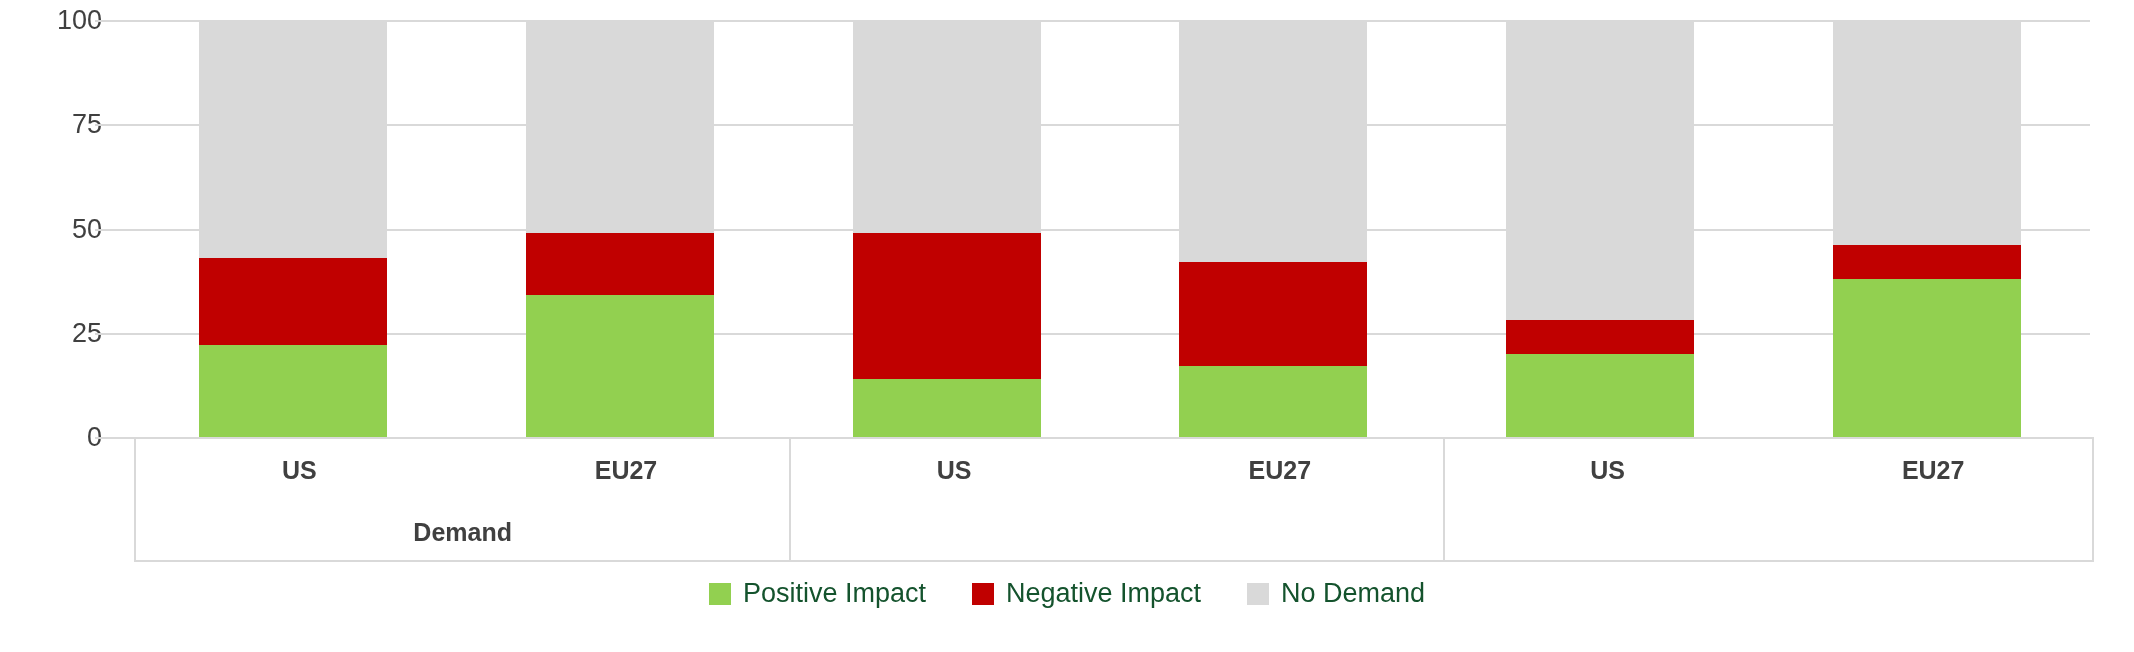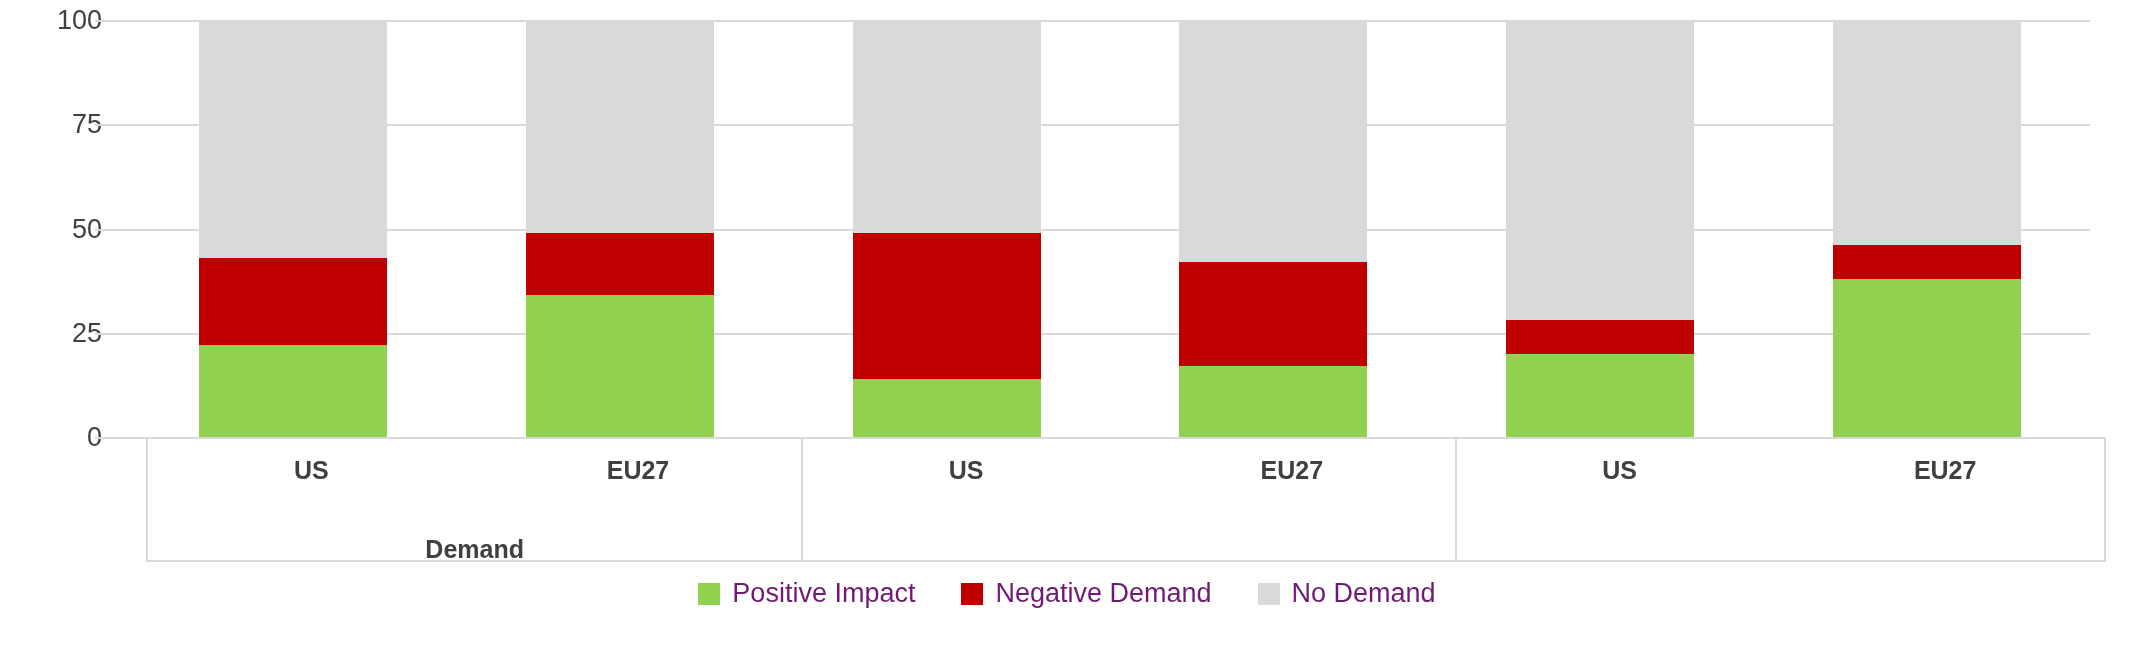--- a/index.html
+++ b/index.html
@@ -88,21 +88,21 @@
   }
   .seg {
     position: absolute;
     left: 0;
     width: 100%;
   }
 
   
   .cat-axis {
     position: absolute;
-    left: 146px;
+    left: 134px;
     top: 437px;
     width: 1960px;
     height: 125px;
     border: 2px solid #d9d9d9;
     border-top: 2px solid #d9d9d9;
     box-sizing: border-box;
   }
   .cat-group {
     position: absolute;
     top: 0;
@@ -129,21 +129,21 @@
     font-weight: bold;
     color: #404040;
   }
   .cat-grouprow {
     position: absolute;
     top: 62px;
     left: 0;
     width: 100%;
     height: 63px;
     display: flex;
-    align-items: flex-end;
+    align-items: center;
     justify-content: center;
   }
   .cat-grouplabel {
     font-size: 25px;
     font-weight: bold;
     color: #404040;
   }
 
   
   .legend {
@@ -161,21 +161,21 @@
     align-items: center;
     gap: 12px;
   }
   .legend-swatch {
     width: 22px;
     height: 22px;
     flex: 0 0 auto;
   }
   .legend-label {
     font-size: 27px;
-    color: #701a75;
+    color: #14532d;
     white-space: nowrap;
   }
 </style>
 </head>
 <body>
 
 <div id="chart-root">
 
   <div class="y-axis" id="y-axis">
       <div class="y-tick-label" style="top: 20px;">100</div>
@@ -268,21 +268,21 @@
       </div>
     </div>
 
   <div class="legend" id="legend">
       <div class="legend-item">
         <span class="legend-swatch" style="background: rgb(146, 208, 80);"></span>
         <span class="legend-label">Positive Impact</span>
       </div>
       <div class="legend-item">
         <span class="legend-swatch" style="background: rgb(192, 0, 0);"></span>
-        <span class="legend-label">Negative Demand</span>
+        <span class="legend-label">Negative Impact</span>
       </div>
       <div class="legend-item">
         <span class="legend-swatch" style="background: rgb(217, 217, 217);"></span>
         <span class="legend-label">No Demand</span>
       </div>
     </div>
 
 </div>
 
 </body></html>

